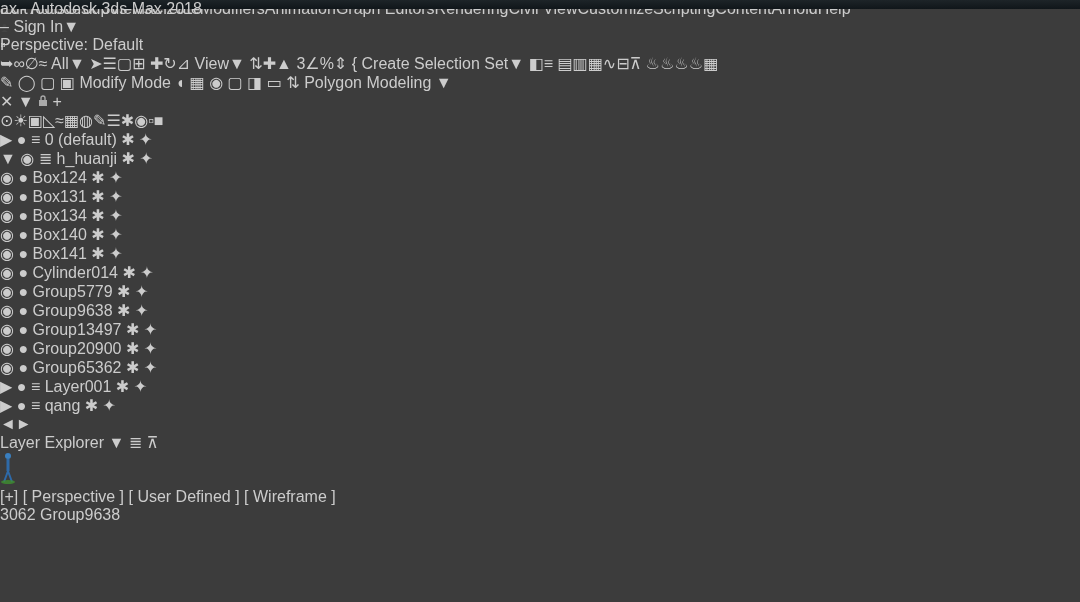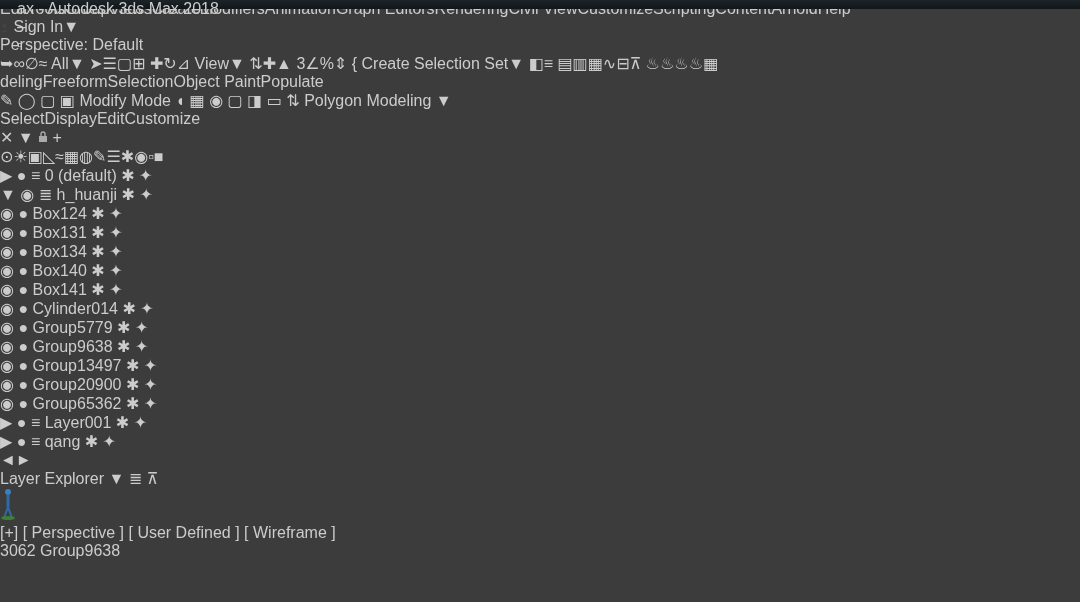--- a/index.html
+++ b/index.html
@@ -1,21 +1,21 @@
 <!DOCTYPE html>
 <html style="--accent: #58c2b7; --hl: #6fa5d0; --sel_blue: #41658a; --yellow: #d8c535; --wall_olive: #473f10; --wall_cream: #e7d7a6; --wall_gray: #6e6e6e; --magenta: #b5129c; --magenta_top: #cb0fae; --floor_green: #7bd148; --stripe_red: #d01048; --swatch_blue: #2e5fd3; --listener_pink: #e9ccd2;"><head>
 <meta charset="utf-8">
 <style>
   html,body{margin:0;padding:0;background:#222;}
   *{box-sizing:border-box;}
   .app{position:relative;width:1080px;height:602px;overflow:hidden;
        font-family:"Liberation Sans","DejaVu Sans",sans-serif;background:#3c3c3c;color:#ccc;}
   
   .titlebar{position:absolute;left:0;top:0;width:1080px;height:9px;
-    background:linear-gradient(#1d2428,#10161a);padding-left:17px;}</style>
+    background:linear-gradient(#1d2428,#10161a);}</style>
 </head>
 <body>
 
 <div class="app">
 
   
   <div class="titlebar">
     <div class="title-left">ax - Autodesk 3ds Max 2018</div>
     <div class="deskblobs"></div>
     <div class="winbtn" style="left:1012px;">–</div>
@@ -51,23 +51,20 @@
     <span><span class="tbi yel">{</span></span>
     <span class="tdd" style="width:104px;margin-top:12px;"><span>Create Selection Set</span><span class="dda" style="margin-left:auto;">▼</span></span>
     <span><span class="tbi acc">◧</span><span class="tbi acc">≡</span></span>
     <span class="tsep"></span>
     <span><span class="tbi acc">▤</span><span class="tbi hl">▥</span><span class="tbi hl">▦</span><span class="tbi acc">∿</span><span class="tbi acc">⊟</span><span class="tbi acc">⊼</span></span>
     <span class="tsep"></span>
     <span><span class="tbi yel">♨</span><span class="tbi acc">♨</span><span class="tbi acc">♨</span><span class="tbi acc">♨</span><span class="tbi">▦</span></span>
   </div>
 
   
-  <div class="ribtabs">
-    
-  <span class="rtab active">deling</span><span class="rtab">Freeform</span><span class="rtab">Selection</span><span class="rtab">Object Paint</span><span class="rtab">Populate</span></div>
 
   
   <div class="ribbon">
     <div class="ribpanel">
       <span class="rbtn" style="left:6px;top:2px;">✎</span>
       <span class="rbtn" style="left:27px;top:2px;">◯</span>
       <span class="rbtn lt" style="left:48px;top:2px;">▢</span>
       <span class="rbtn lt" style="left:69px;top:2px;">▣</span>
       <span class="mm-label">Modify Mode</span>
       <span class="rbtn dim" style="left:6px;top:31px;">◖</span>
@@ -76,23 +73,20 @@
       <span class="rbtn dim" style="left:210px;top:3px;width:16px;">▢</span>
       <span class="rbtn bl" style="left:232px;top:3px;width:16px;">◨</span>
       <span class="rbtn dim" style="left:210px;top:20px;width:16px;">▭</span>
       <span class="rbtn bl" style="left:232px;top:37px;width:16px;">⇅</span>
       <span class="pm-label"><span>Polygon Modeling</span> <span class="dda">▼</span></span>
     </div>
   </div>
 
   
   <div class="explorer">
-    <div class="ex-menu">
-      
-    <span>Select</span><span>Display</span><span>Edit</span><span>Customize</span></div>
     <div class="ex-search">
       <span class="ex-input"></span>
       <span class="ex-x">✕</span>
       <span class="ex-funnel">▼</span>
       <span class="ex-lock">
         <svg width="10" height="12" viewBox="0 0 10 12">
             <rect x="1" y="5" width="8" height="6" fill="#aaa"></rect>
             <path d="M3 5 V3 a2 2 0 0 1 4 0 V5" fill="none" stroke="#aaa" stroke-width="1.4"></path>
           </svg>
       </span>

